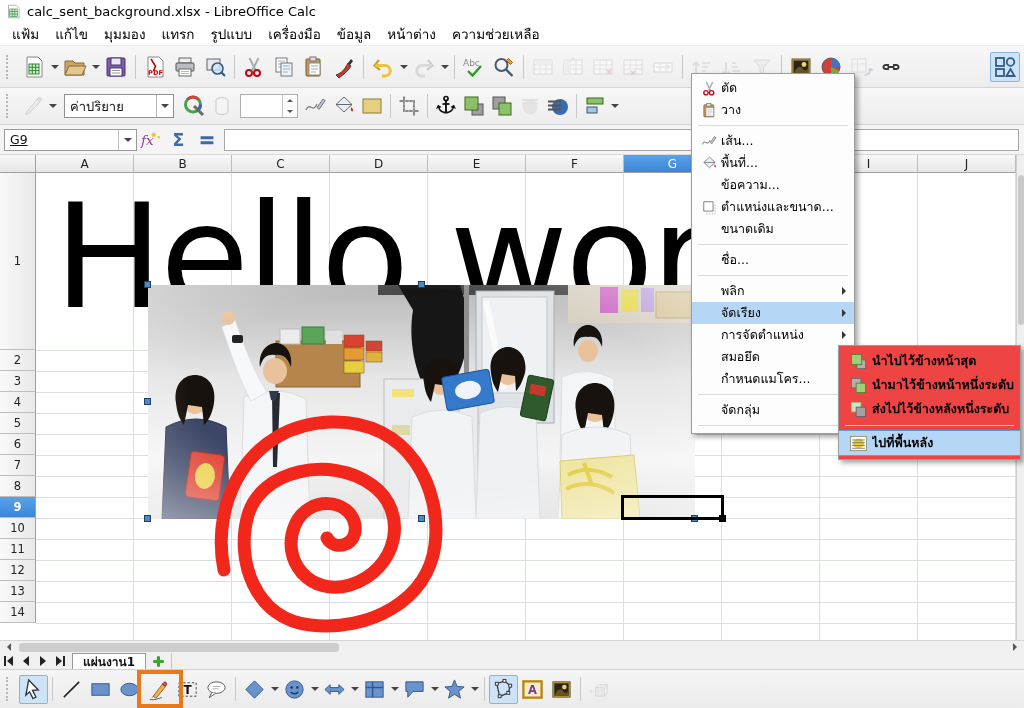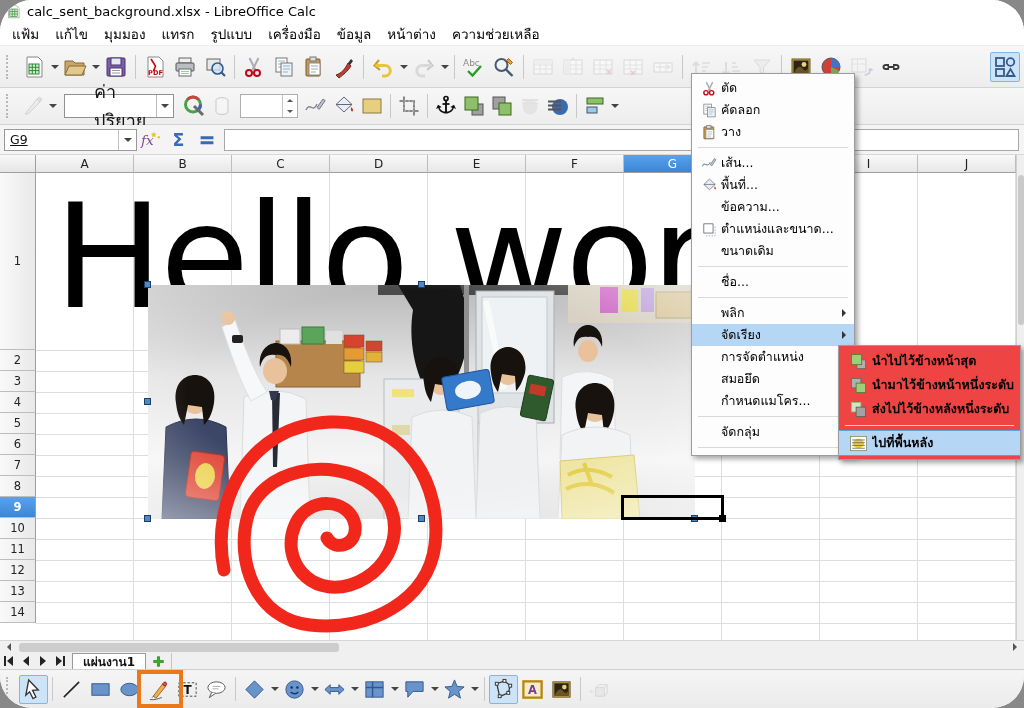--- a/index.html
+++ b/index.html
@@ -1,17 +1,17 @@
 <!DOCTYPE html>
 <html><head>
 <meta charset="utf-8">
 <style>
   html,body{margin:0;padding:0;background:#888;}
   .app{position:relative;width:1024px;height:708px;background:#fff;overflow:hidden;
-       font-family:"DejaVu Sans",sans-serif;font-size:13px;color:#111;border-radius:32px;-webkit-font-smoothing:antialiased;}
+       font-family:"DejaVu Sans",sans-serif;font-size:13px;color:#111;-webkit-font-smoothing:antialiased;}
   .app *{box-sizing:border-box;}
   svg{display:block;}
   
   .titlebar{position:absolute;left:0;top:0;width:100%;height:22px;background:#fff;display:flex;align-items:center;gap:6px;padding-left:6px;}
   .titlebar .txt{font-size:13px;color:#000;}
   .menubar{position:absolute;left:0;top:22px;width:100%;height:24px;background:#fff;display:flex;align-items:center;padding-left:4px;border-bottom:1px solid #ececec;}
   .menu-item{padding:2px 8px;font-size:13.5px;color:#000;white-space:nowrap;}
   
   .toolbar{position:absolute;left:0;width:100%;background:linear-gradient(#f7f7f7,#ededed);border-bottom:1px solid #d4d4d4;display:flex;align-items:center;padding:0 4px;}
   .tb1{top:46px;height:42px;}
@@ -19,21 +19,21 @@
   .grip{width:8px;height:24px;border-left:2px dotted #b8b8b8;margin:0 5px 0 2px;}
   .tbtn{width:30px;height:30px;display:flex;align-items:center;justify-content:center;border:1px solid transparent;border-radius:2px;flex:none;}
   .tbtn svg{width:24px;height:24px;}
   .sm .tbtn{width:28px;height:28px;}
   .tsep{width:1px;height:24px;background:#c8c8c8;margin:0 4px;flex:none;}
   .dd{width:11px;height:30px;display:flex;align-items:center;justify-content:center;flex:none;}
   .dd::after{content:"";border:4px solid transparent;border-top-color:#444;margin-top:4px;}
   .dis{opacity:.45;}
   .pressed{background:#cde3f8;border:1px solid #86b4e2;}
   .combobox{width:110px;height:24px;background:#fff;border:1px solid #919191;display:flex;align-items:center;margin:0 6px;flex:none;}
-  .combobox .val{flex:1;padding-left:5px;font-size:18px;margin-left:24px;}
+  .combobox .val{flex:1;padding-left:5px;font-size:13px;}
   .combobox .btn{width:17px;height:100%;border-left:1px solid #bcbcbc;display:flex;align-items:center;justify-content:center;}
   .combobox .btn::after{content:"";border:4px solid transparent;border-top-color:#444;margin-top:4px;}
   .spin{width:58px;height:24px;background:#fff;border:1px solid #aeaeae;display:flex;margin:0 4px;flex:none;}
   .spin .sval{flex:1;}
   .spin .sbtns{width:15px;border-left:1px solid #c4c4c4;display:flex;flex-direction:column;}
   .spin .sb{flex:1;display:flex;align-items:center;justify-content:center;}
   .spin .sb.up::after{content:"";border:3.5px solid transparent;border-bottom-color:#555;margin-bottom:3px;}
   .spin .sb.dn::after{content:"";border:3.5px solid transparent;border-top-color:#555;margin-top:3px;}
   
   .fbar{position:absolute;left:0;top:125px;width:100%;height:30px;background:#f4f4f4;border-bottom:1px solid #d8d8d8;display:flex;align-items:center;padding:0 2px;}
@@ -761,31 +761,20 @@
             <path d="M7.5 3l6 12M16.5 3l-6 12" stroke="#a8aeb4" stroke-width="2"></path>
             <circle cx="7" cy="18" r="3" fill="none" stroke="#c00818" stroke-width="2"></circle>
             <circle cx="15" cy="18" r="3" fill="none" stroke="#c00818" stroke-width="2"></circle>
           </svg>
         </span>
         <span class="lbl">ตัด</span>
       </div>
       <div class="mi">
         <span class="mic">
           <svg viewBox="0 0 24 24">
-            <rect x="4" y="3" width="11" height="14" fill="#fff" stroke="#777"></rect>
-            <path d="M6 6h7M6 9h7M6 12h4" stroke="#9ab0c4"></path>
-            <rect x="9" y="8" width="11" height="13" fill="#eef3f8" stroke="#777"></rect>
-            <path d="M11 11h7M11 14h7M11 17h5" stroke="#9ab0c4"></path>
-          </svg>
-        </span>
-        <span class="lbl">คัดลอก</span>
-      </div>
-      <div class="mi">
-        <span class="mic">
-          <svg viewBox="0 0 24 24">
             <rect x="4" y="4" width="14" height="17" rx="1" fill="#c89858" stroke="#7a5a20"></rect>
             <rect x="8" y="2" width="6" height="4" fill="#ddd" stroke="#777"></rect>
             <rect x="7" y="8" width="11" height="12" fill="#fff" stroke="#888"></rect>
             <path d="M9 11h7M9 14h7M9 17h5" stroke="#9aa8b8"></path>
           </svg>
         </span>
         <span class="lbl">วาง</span>
       </div>
       <div class="msep"></div>
       <div class="mi">

